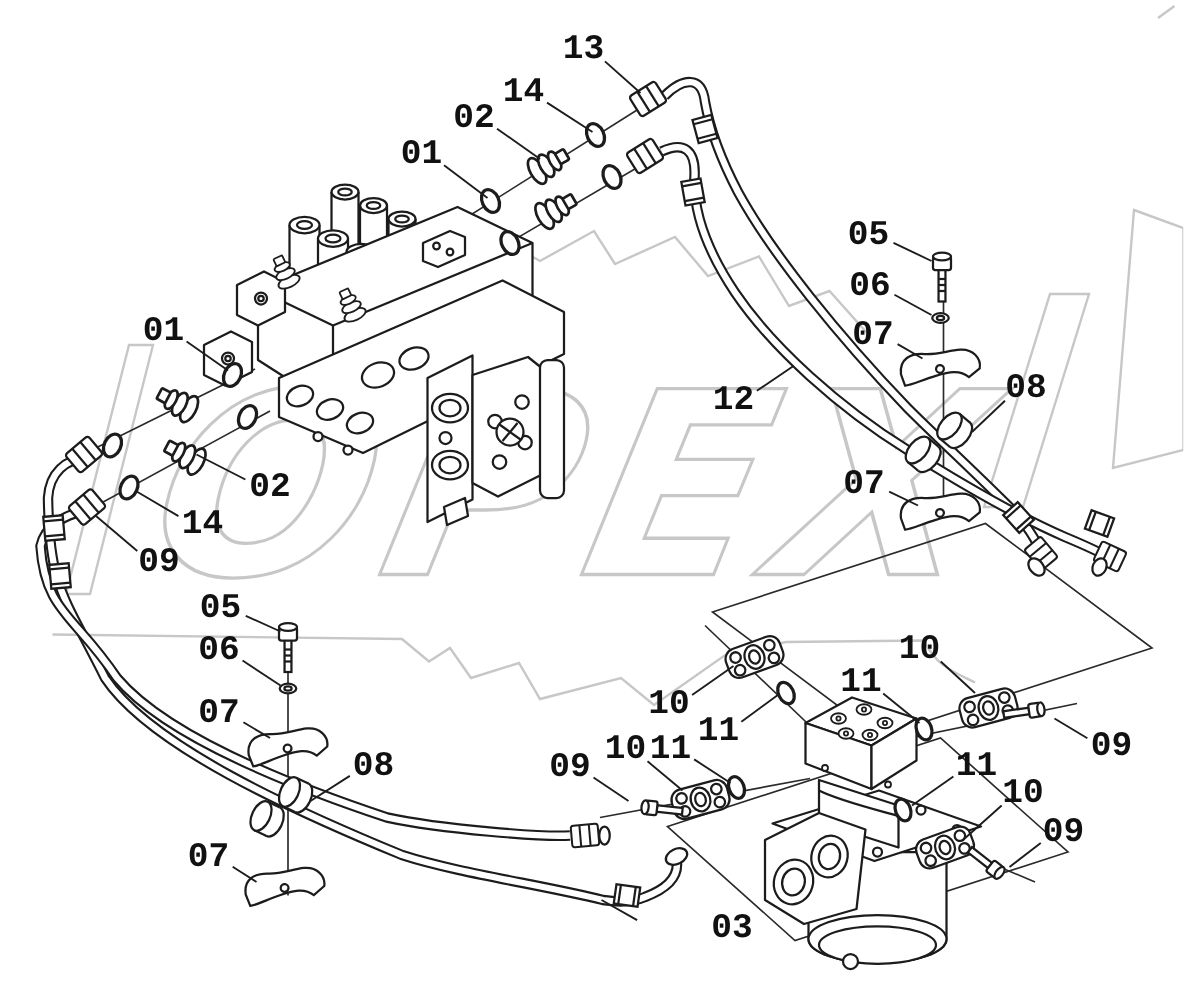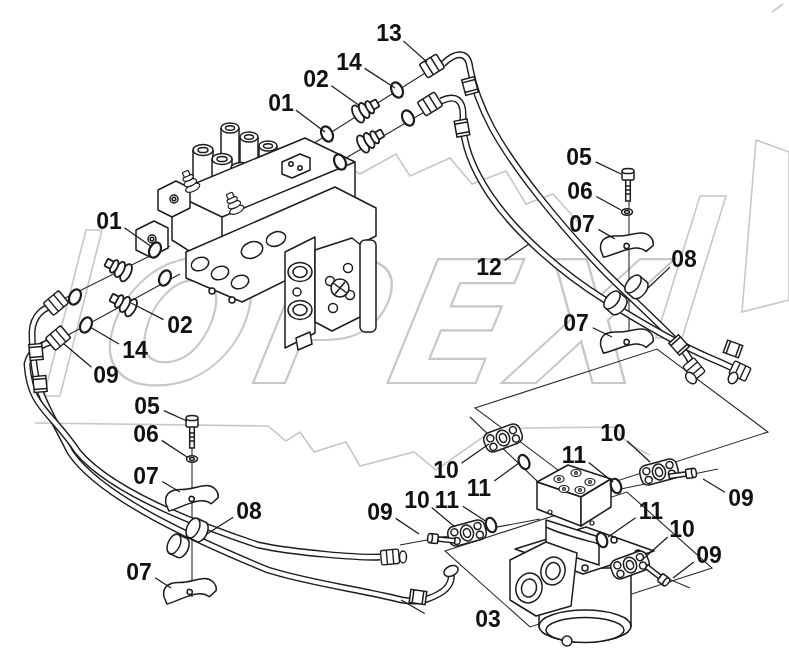--- a/index.html
+++ b/index.html
@@ -1,20 +1,20 @@
 <!DOCTYPE html>
 <html><head>
 <meta charset="utf-8">
 <style>
   html,body{margin:0;padding:0;background:#fff;}
   #stage{position:relative;width:789px;height:661px;background:#fff;overflow:hidden;
          font-family:"Liberation Sans",sans-serif;}
   #art,#leaders{position:absolute;left:0;top:0;width:789px;height:661px;}
   #leaders{pointer-events:none;}
-  .callout{position:absolute;transform:translate(-50%,-50%);font-family:Liberation Sans, sans-serif;
+  .callout{position:absolute;transform:translate(-50%,-50%);font-family:Liberation Mono, monospace;
            font-weight:bold;font-size:23px;line-height:1;color:#111;white-space:nowrap;}
   .leader{stroke:#1c1c1c;stroke-width:1.25;}
   .blk{stroke:#1c1c1c;fill:#fff;}
   .thin{stroke:#2a2a2a;stroke-width:1.1;fill:none;}
   .gray{stroke:#c7c7c7;fill:none;stroke-width:1.6;}
   .hoseO{stroke:#1c1c1c;stroke-width:7;fill:none;}
   .hoseI{stroke:#fff;stroke-width:4.2;fill:none;}
 </style>
 </head>
 <body>

